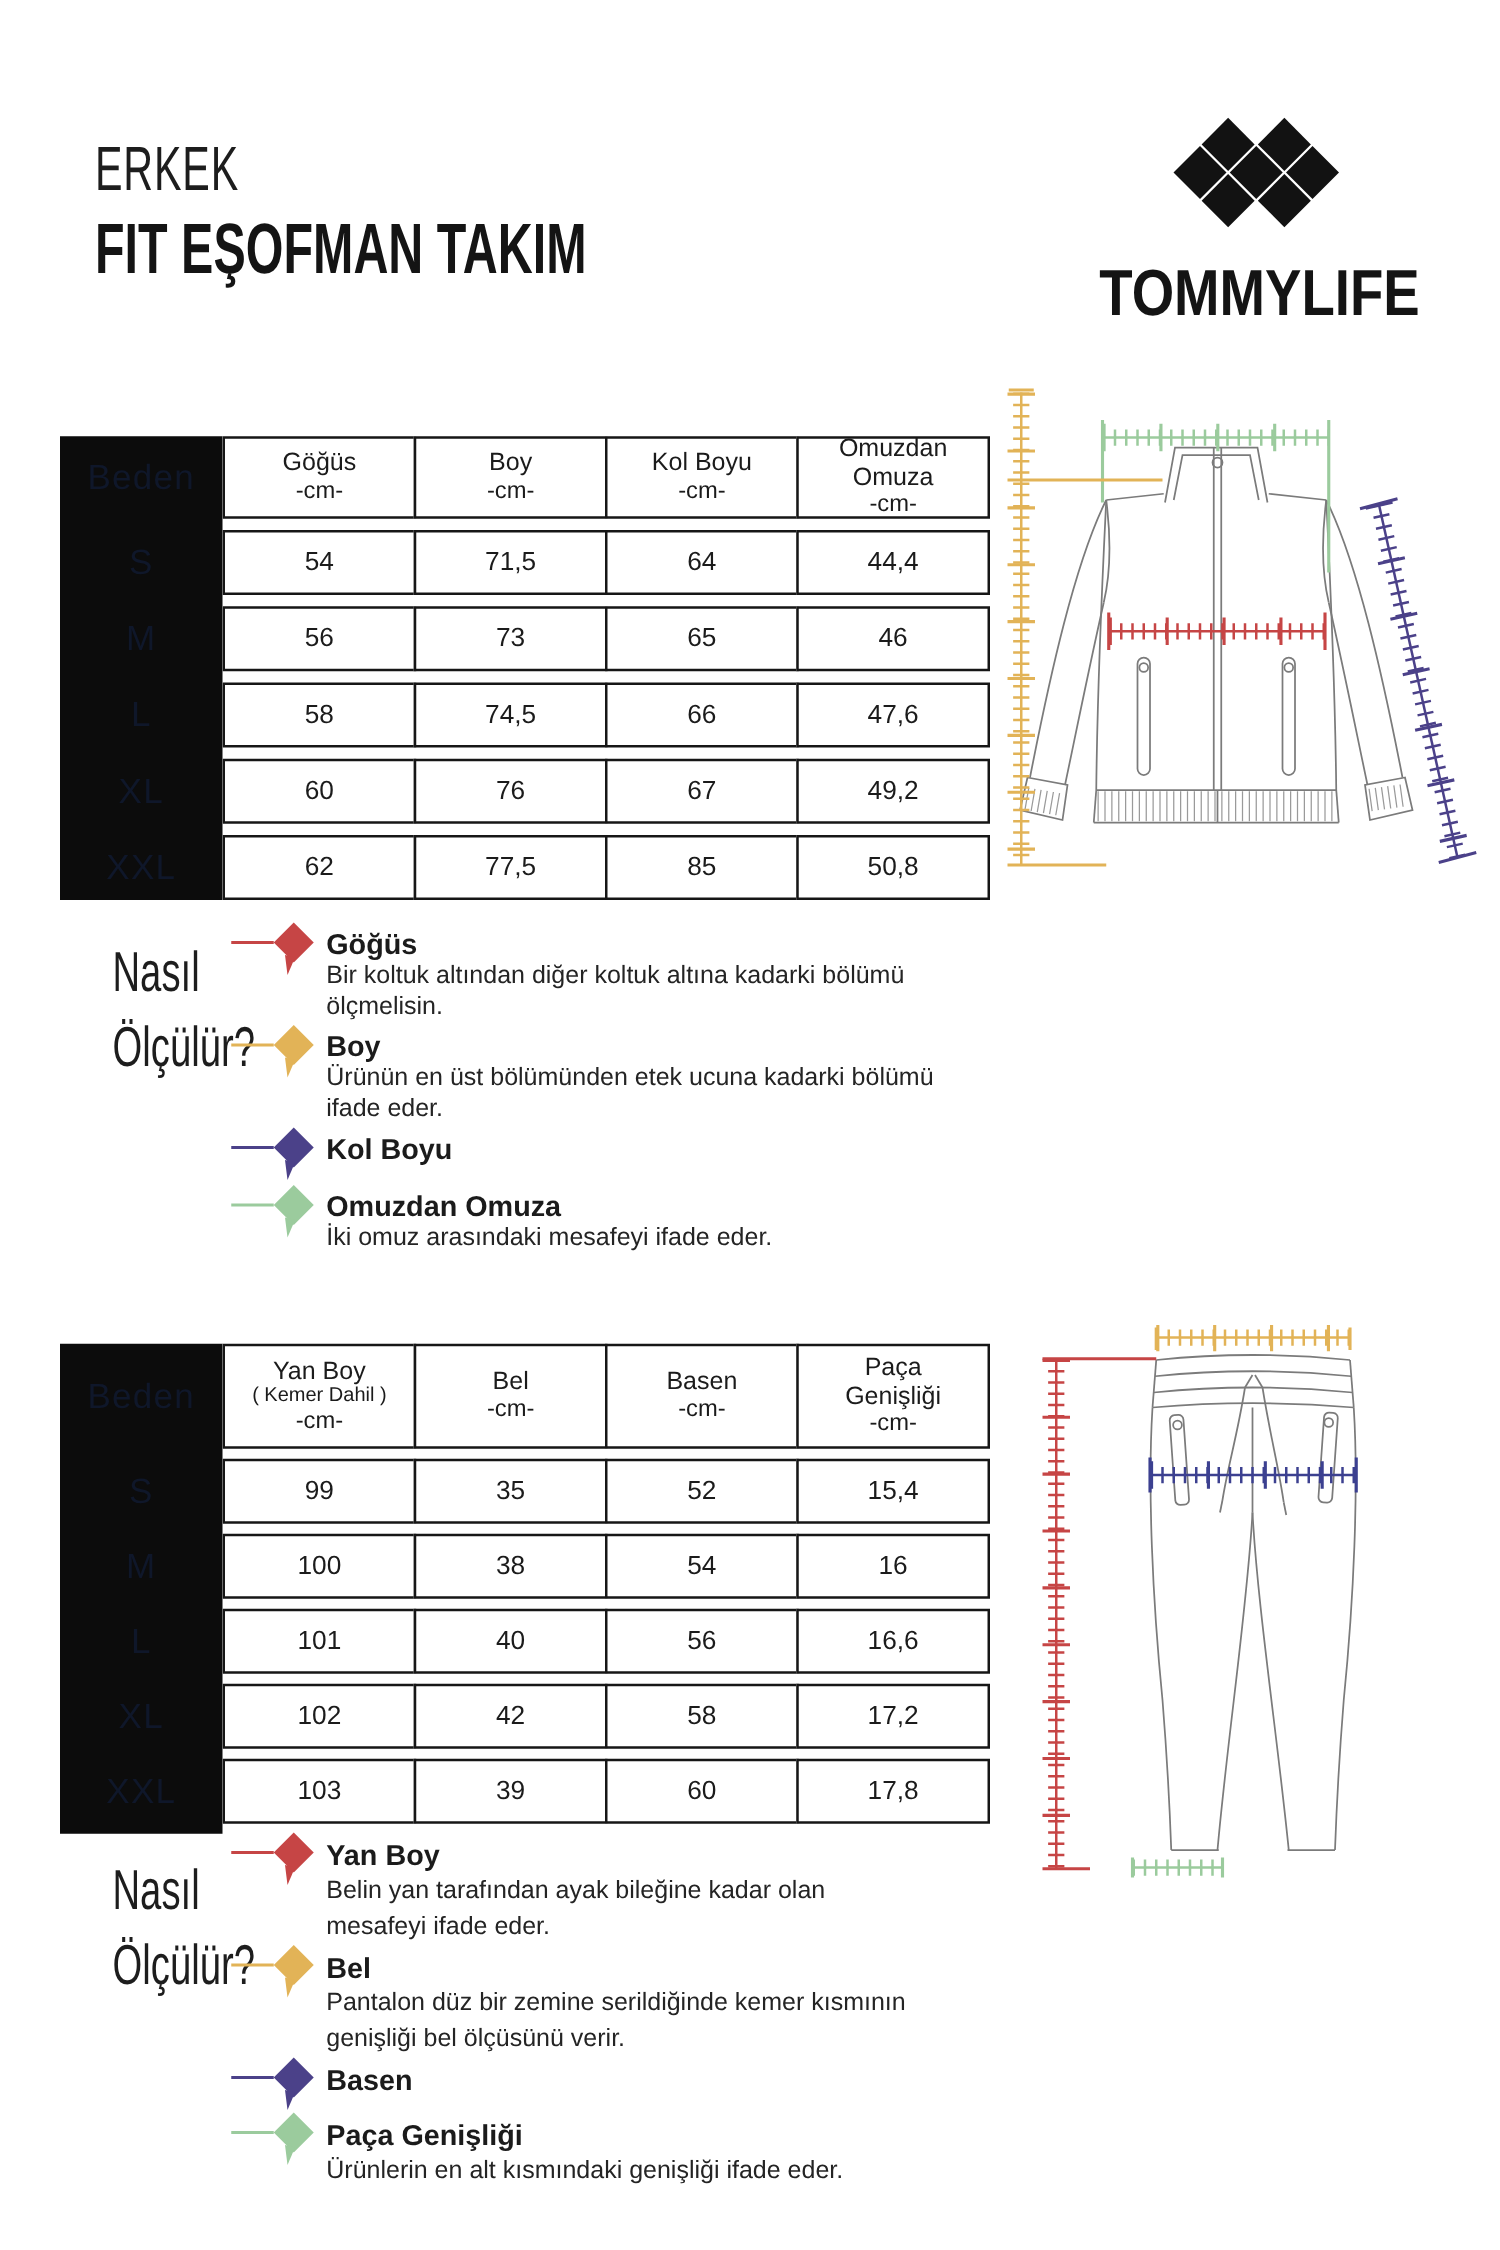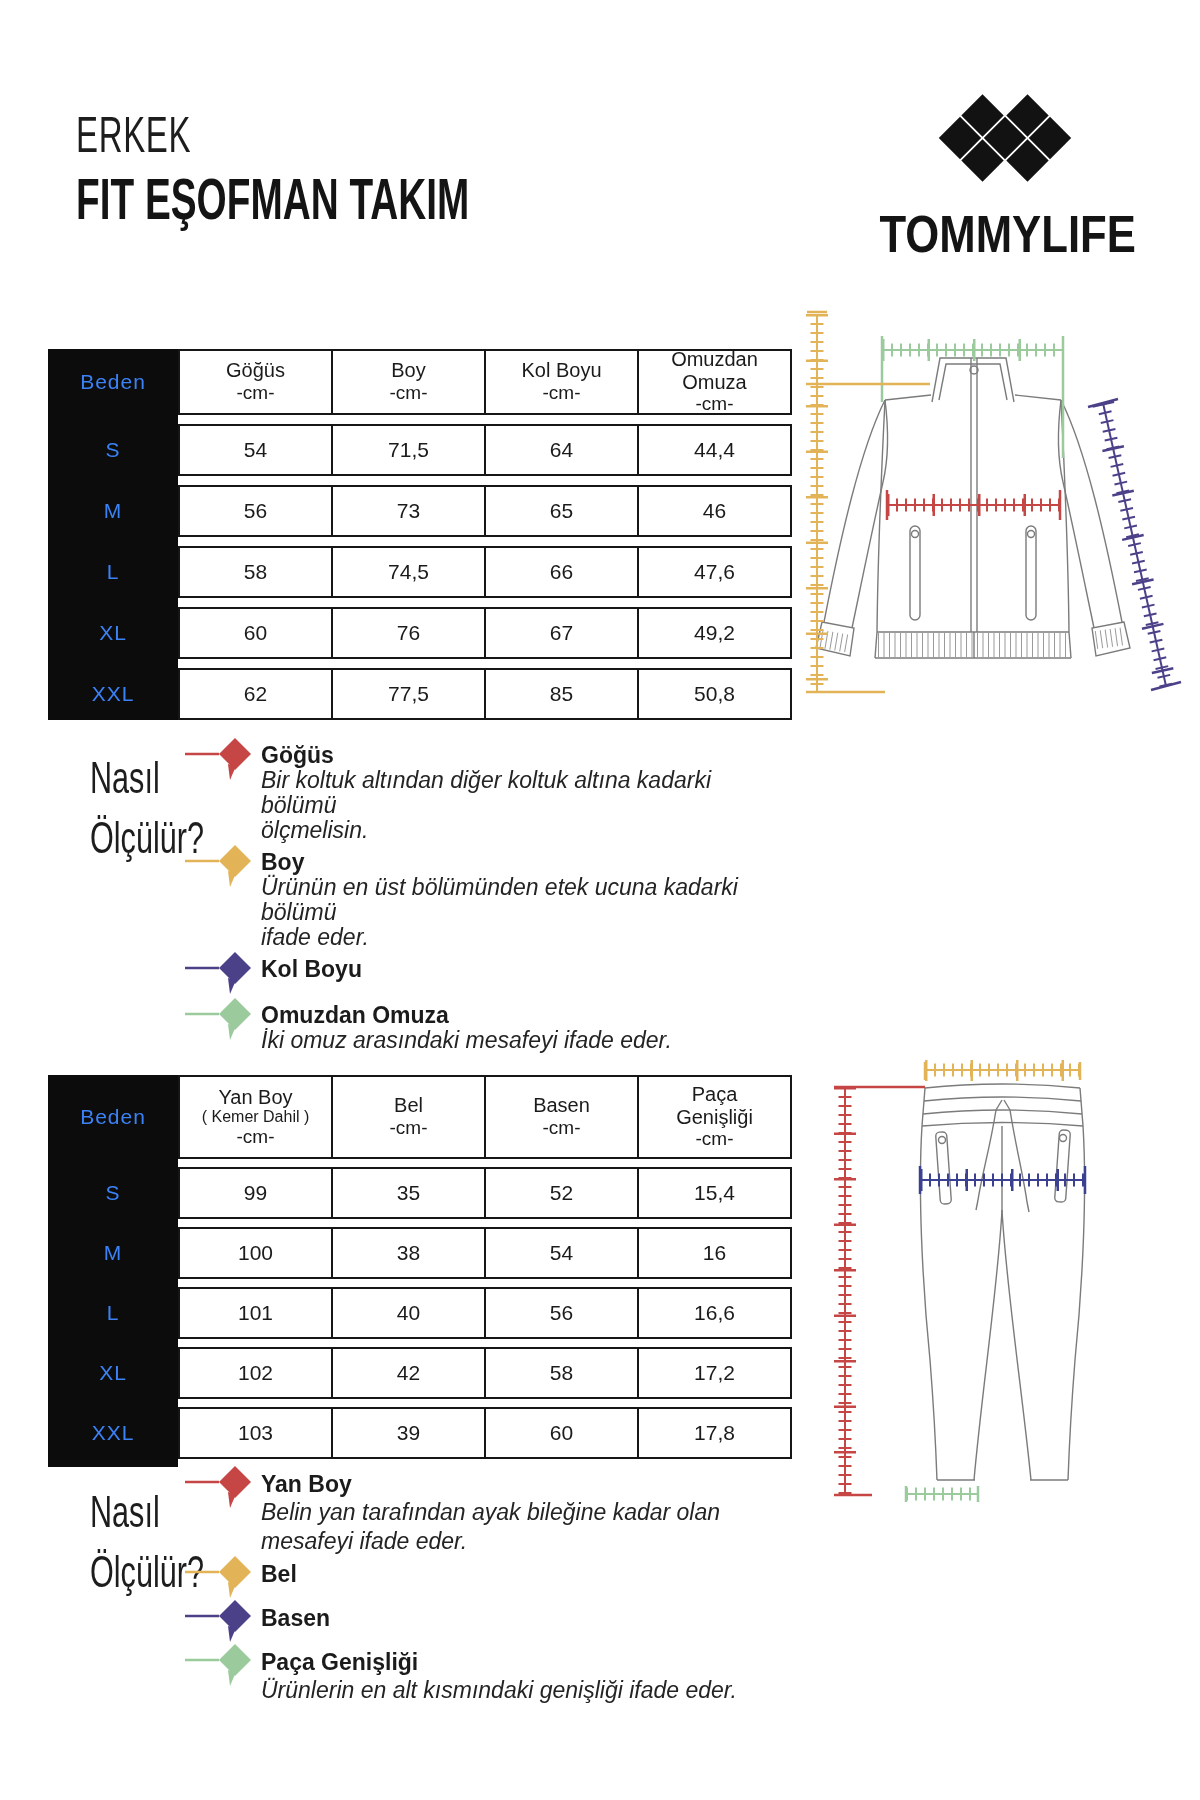--- a/index.html
+++ b/index.html
@@ -25,21 +25,21 @@
   }
   
   .sizetable{left:48px;width:744px;}
   #jacket-table{top:349px;}
   #pants-table{top:1075px;}
   .blackcol{position:absolute;left:0;top:0;bottom:0;width:130px;background:#0c0c0c;}
   .trow{position:relative;display:flex;margin-bottom:9px;}
   #pants-table .trow{margin-bottom:8px;}
   .trow:last-child{margin-bottom:0;}
   .sizecell{width:130px;flex:none;display:flex;align-items:center;justify-content:center;
-    color:#3b82f6;font-size:21px;letter-spacing:1px;}
+    color:#0f172a;font-size:28px;letter-spacing:1px;}
   .valcell{flex:1;background:#fff;border:2px solid #161616;display:flex;flex-direction:column;
     align-items:center;justify-content:center;text-align:center;font-size:21px;}
   .valcell + .valcell{margin-left:-2px;}
   .trow.head{height:66px;}
   #pants-table .trow.head{height:84px;}
   .trow.data{height:52px;}
   .hlabel{display:block;font-size:20px;line-height:1.12;}
   .hlabel.narrow{max-width:105px;}
   .hsub{display:block;font-size:16px;line-height:1.1;}
   .hunit{display:block;font-size:19px;line-height:1.2;}
@@ -51,21 +51,21 @@
     transform:scaleX(0.68);transform-origin:left top;white-space:nowrap;}
   
   .legend{left:183px;width:565px;}
   #jacket-legend{top:742px;}
   #pants-legend{top:1470px;}
   .legend-item{display:flex;margin-bottom:6px;}
   #pants-legend .legend-item{margin-bottom:4px;}
   .legend-marker{width:78px;flex:none;margin-top:-6px;}
   .legend-name{font-size:23px;font-weight:700;line-height:26px;}
   #pants-legend .legend-name{line-height:28px;}
-  .legend-desc{font-size:23px;line-height:25px;white-space:pre-line;color:#242424;font-style:italic;}
+  .legend-desc{font-size:20px;line-height:25px;white-space:pre-line;color:#242424;}
   #pants-legend .legend-desc{line-height:29px;}
   
   #jacket-diagram{left:790px;top:300px;}
   #pants-diagram{left:830px;top:1060px;}
   .ruler-main{stroke-width:2;}
   .ruler-ticks{stroke-width:13;stroke-dasharray:2 7;}
   .ruler-major{stroke-width:22;stroke-dasharray:2.5 43;}
   .ruler-cap{stroke-width:2.5;}
 </style>
 </head>
@@ -420,20 +420,22 @@
     </div>
   </div>
   <div class="legend-item">
     <svg class="legend-marker" width="78" height="46" viewBox="0 0 78 46">
       <line x1="2" y1="18" x2="36" y2="18" stroke-width="2.5" stroke="#e2b357"></line>
       <polygon points="36,18 52,2 68,18 52,34" fill="#e2b357"></polygon>
       <polygon points="45,28 53,30 47,44" fill="#e2b357"></polygon>
     </svg>
     <div class="legend-text">
       <div class="legend-name">Bel</div>
+      <div class="legend-desc">Pantalon düz bir zemine serildiğinde kemer kısmının
+genişliği bel ölçüsünü verir.</div>
     </div>
   </div>
   <div class="legend-item">
     <svg class="legend-marker" width="78" height="46" viewBox="0 0 78 46">
       <line x1="2" y1="18" x2="36" y2="18" stroke-width="2.5" stroke="#4b4189"></line>
       <polygon points="36,18 52,2 68,18 52,34" fill="#4b4189"></polygon>
       <polygon points="45,28 53,30 47,44" fill="#4b4189"></polygon>
     </svg>
     <div class="legend-text">
       <div class="legend-name">Basen</div>

